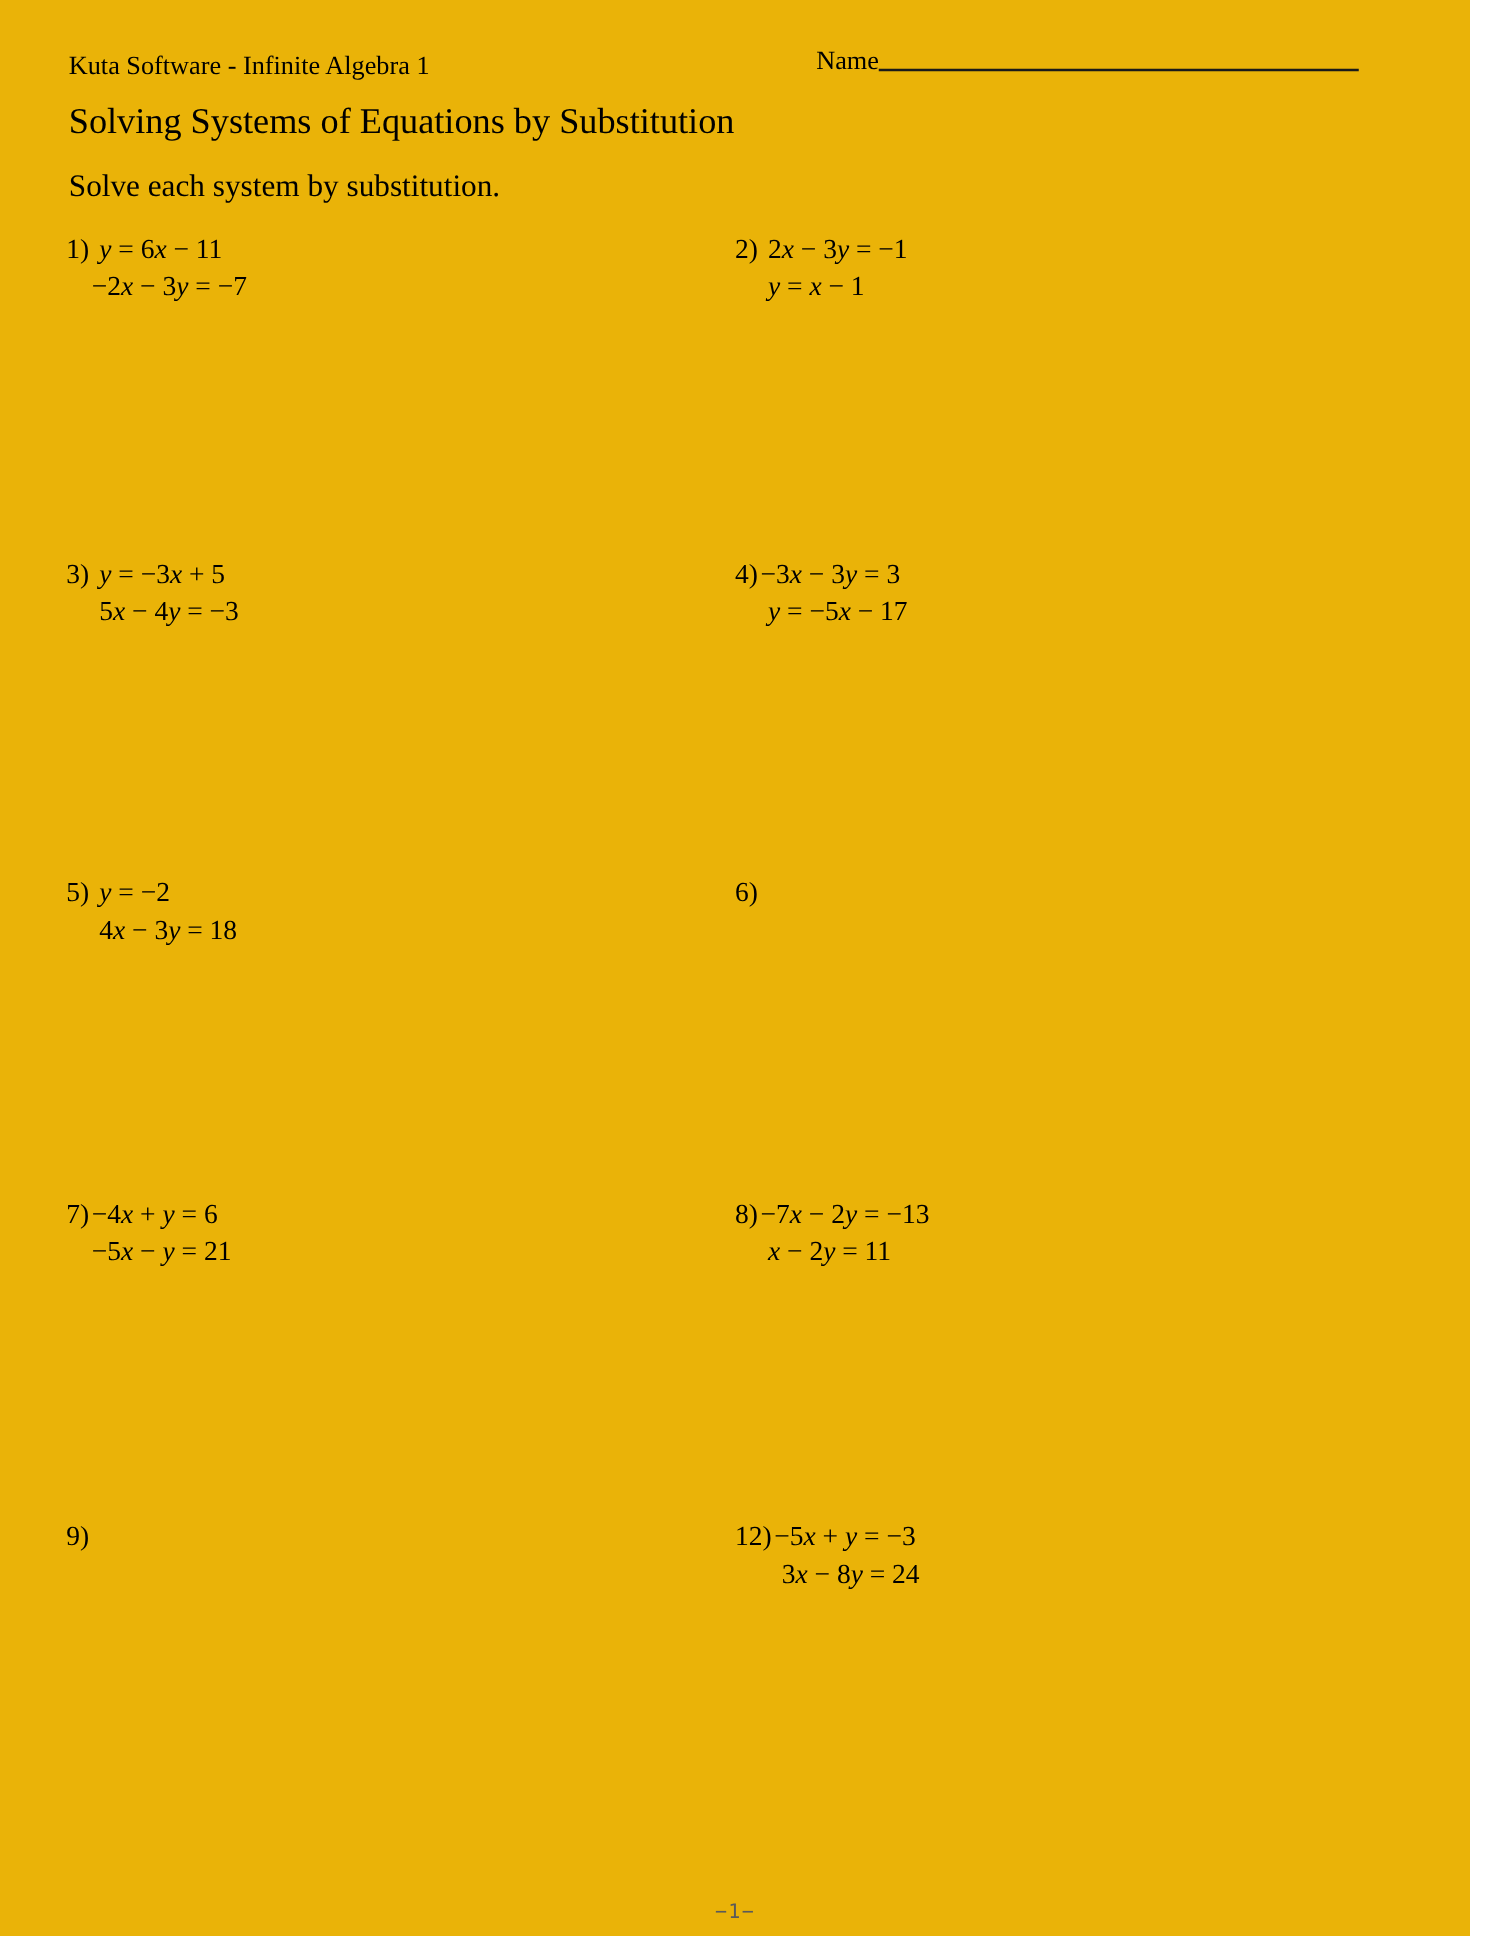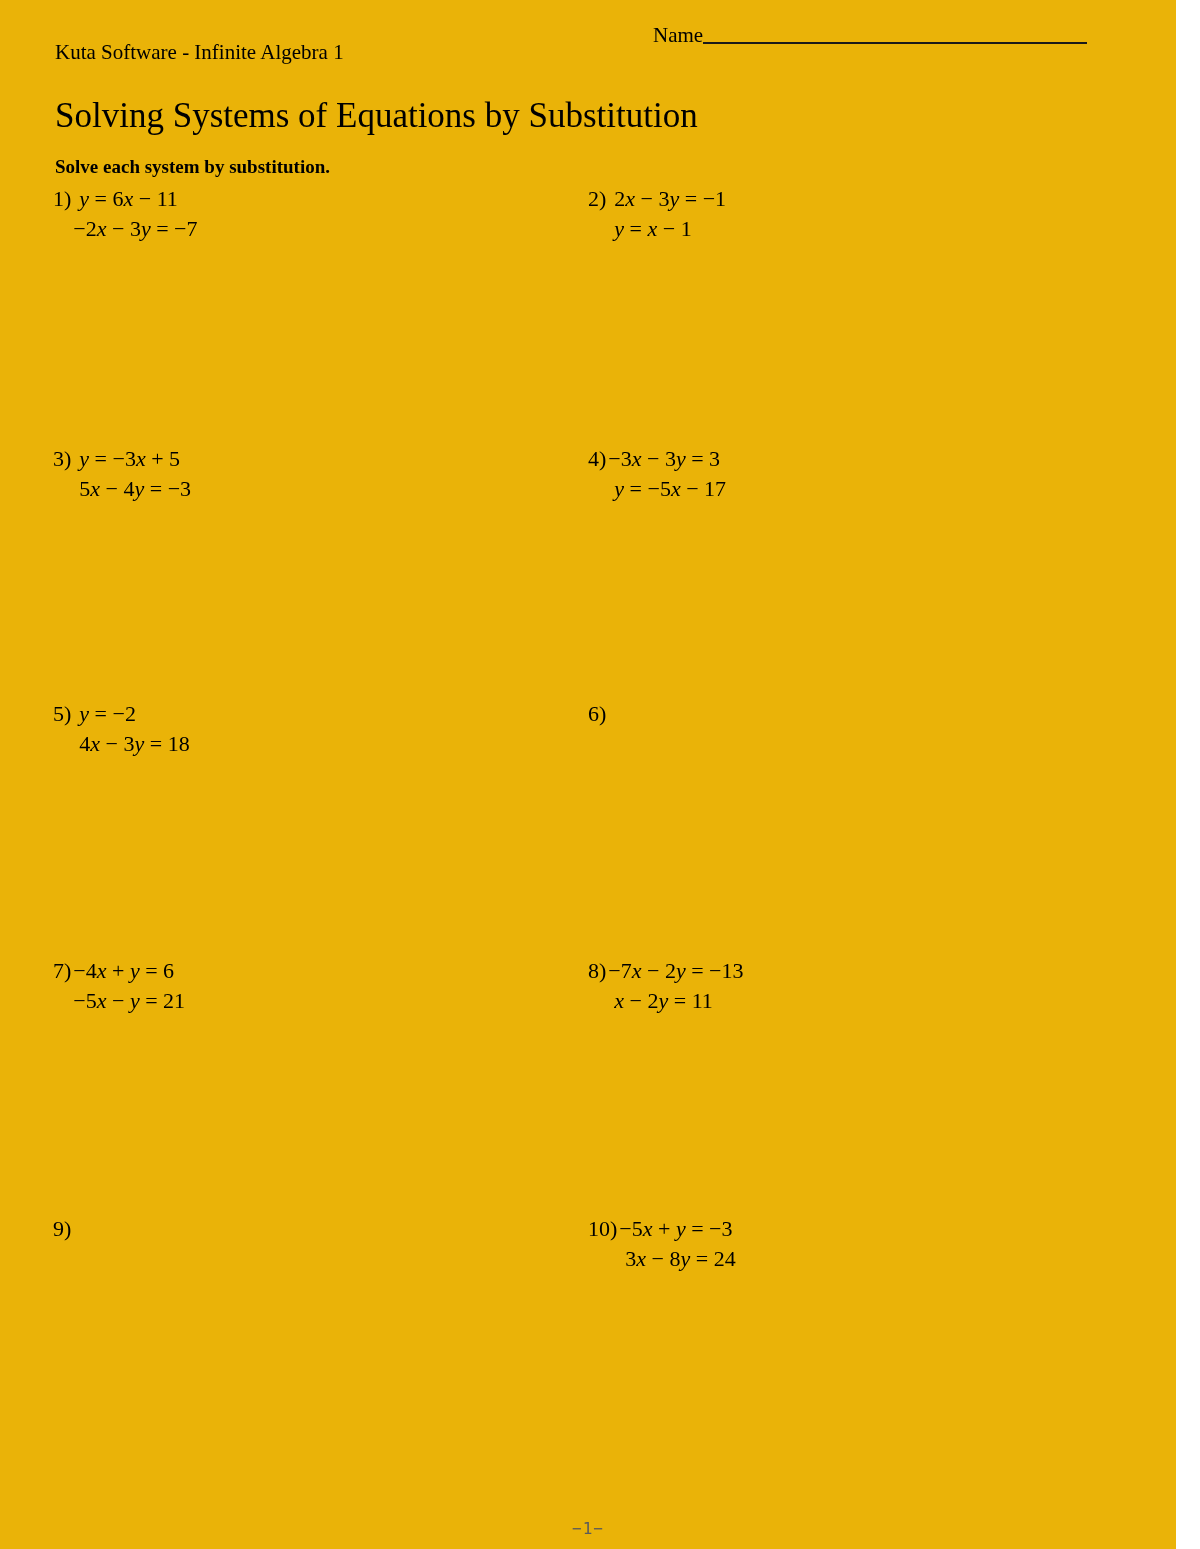--- a/index.html
+++ b/index.html
@@ -9,37 +9,37 @@
     height: 1549px;
     background: #eab308;
     color: #000000;
     font-family: "Liberation Serif", serif;
     overflow: hidden;
   }
   .abs { position: absolute; }
 
   .brand { left: 55px; top: 40px; font-size: 21px; white-space: nowrap; }
 
-  .name-field { left: 653px; top: 23px; font-size: 21px; white-space: nowrap; }
+  .name-field { left: 653px; top: 36px; font-size: 21px; white-space: nowrap; }
   .blank-line {
     display: inline-block;
     border-bottom: 2px solid #1a1a1a;
     height: 15px;
     vertical-align: -2px;
   }
   .name-line   { width: 384px; }
   .date-line   { width: 191px; }
   .period-line { width: 45px; }
 
-  .doc-title { left: 55px; top: 96px; font-size: 35px; white-space: nowrap; }
+  .doc-title { left: 55px; top: 81px; font-size: 29px; white-space: nowrap; }
 
   .date-field { left: 772px; top: 94px; font-size: 21px; white-space: nowrap; }
   .period-label { margin-left: 12px; }
 
-  .instruction { left: 55px; top: 136px; font-size: 19px; font-weight: bold; white-space: nowrap; margin-top: 20px; }
+  .instruction { left: 55px; top: 136px; font-size: 25px; font-weight: normal; white-space: nowrap; }
 
   .problem {
     position: absolute;
     display: flex;
     align-items: flex-start;
     gap: 8px;
     font-size: 22px;
     line-height: 30px;
   }
   .pnum { white-space: nowrap; }
@@ -143,21 +143,21 @@
       <span class="eq neg">−7<i>x</i> − 2<i>y</i> = −13</span><br>
       <span class="eq"><i>x</i> − 2<i>y</i> = 11</span>
     </span>
   </div>
 
   <div class="problem p9">
     <span class="pnum">9)</span>
   </div>
 
   <div class="problem p10">
-    <span class="pnum">10)</span>
+    <span class="pnum">12)</span>
     <span class="eqs">
       <span class="eq neg">−5<i>x</i> + <i>y</i> = −3</span><br>
       <span class="eq">3<i>x</i> − 8<i>y</i> = 24</span>
     </span>
   </div>
 
   <div class="abs footer">−1−</div>
 
 </div>
 

